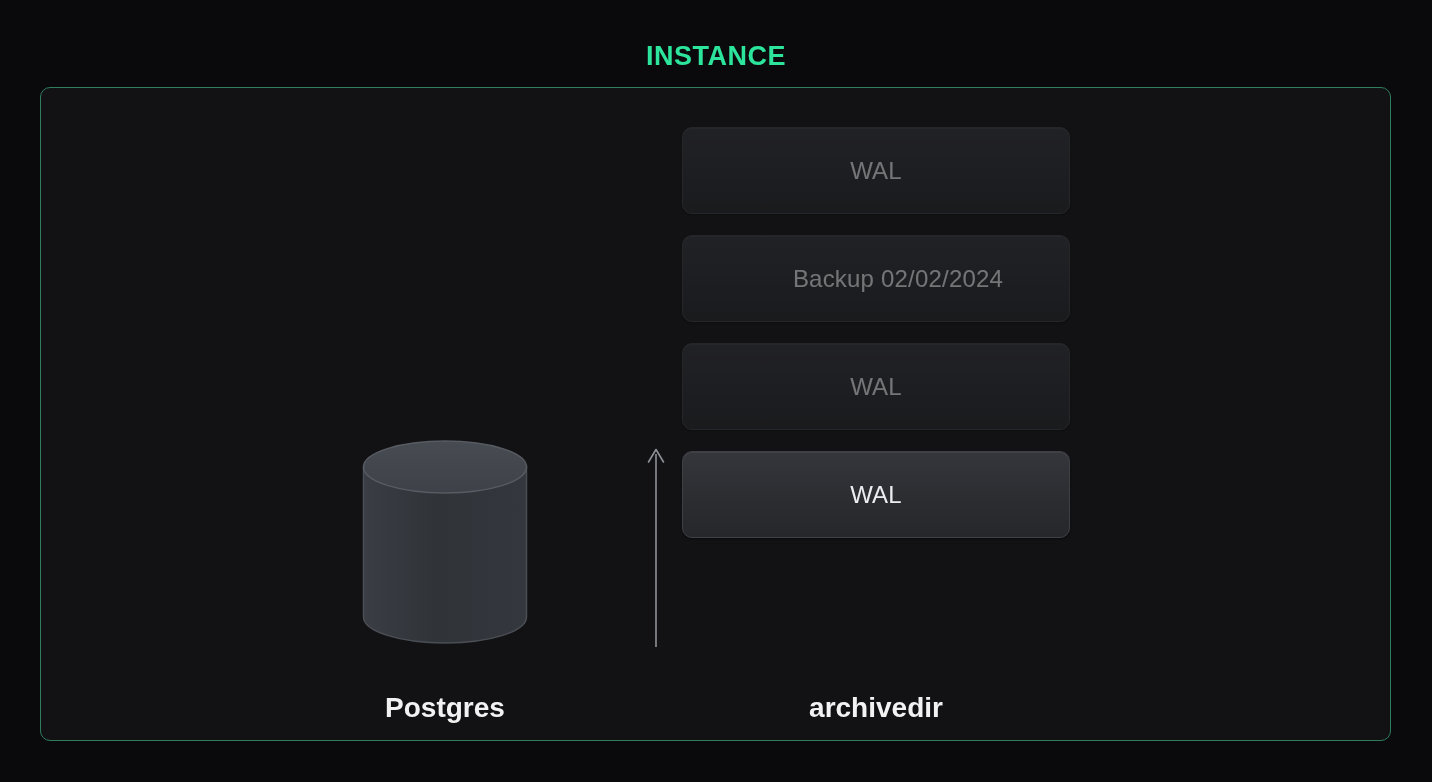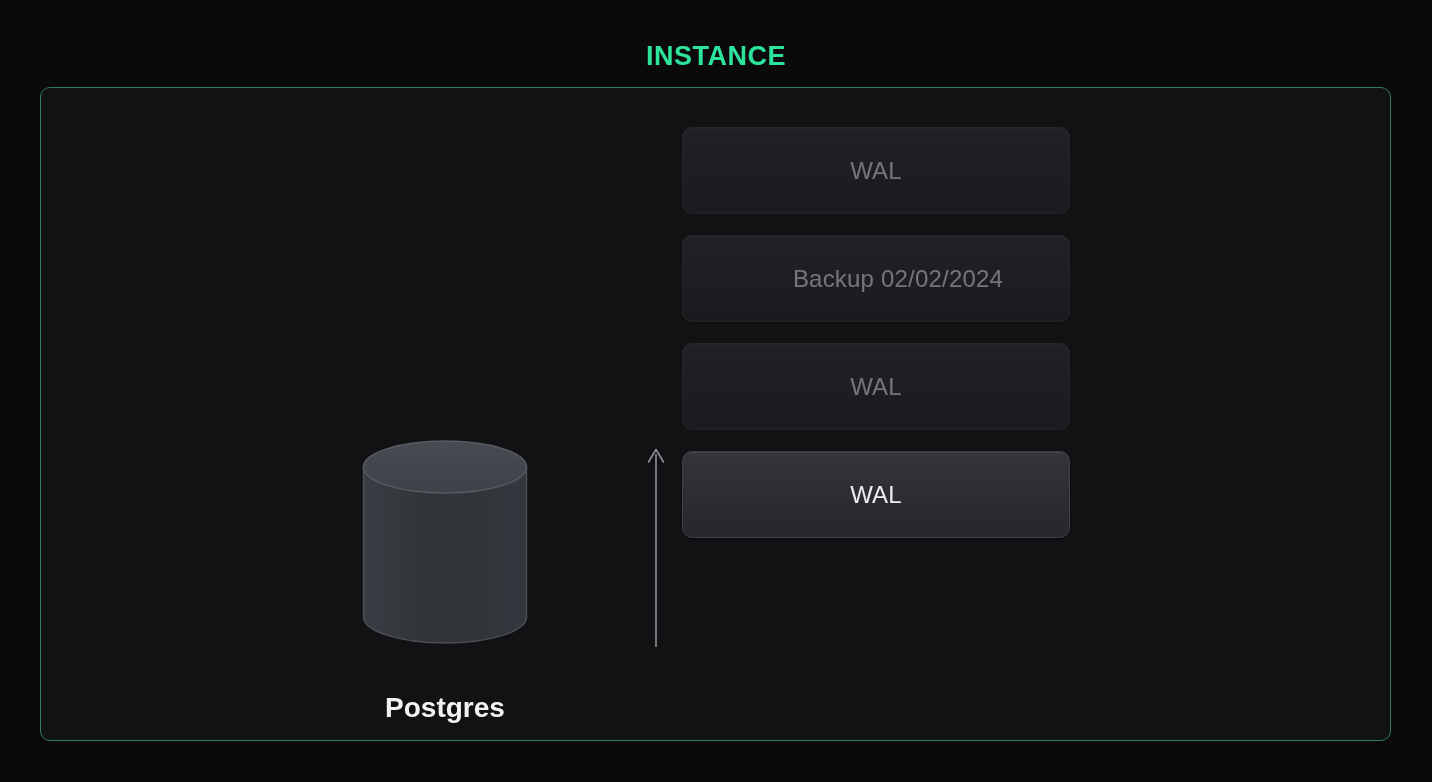--- a/index.html
+++ b/index.html
@@ -117,15 +117,16 @@
 
     <div class="archive-box pos-0" data-state="faded">WAL</div>
 
     <div class="archive-box pos-1" data-state="faded">Backup 02/02/2024</div>
 
     <div class="archive-box pos-2" data-state="faded">WAL</div>
 
     <div class="archive-box pos-3" data-state="bright">WAL</div>
 
 
+    <div class="node-label archivedir-label">archivedir</div>
 
   </div>
 </div>
 
 </body></html>

